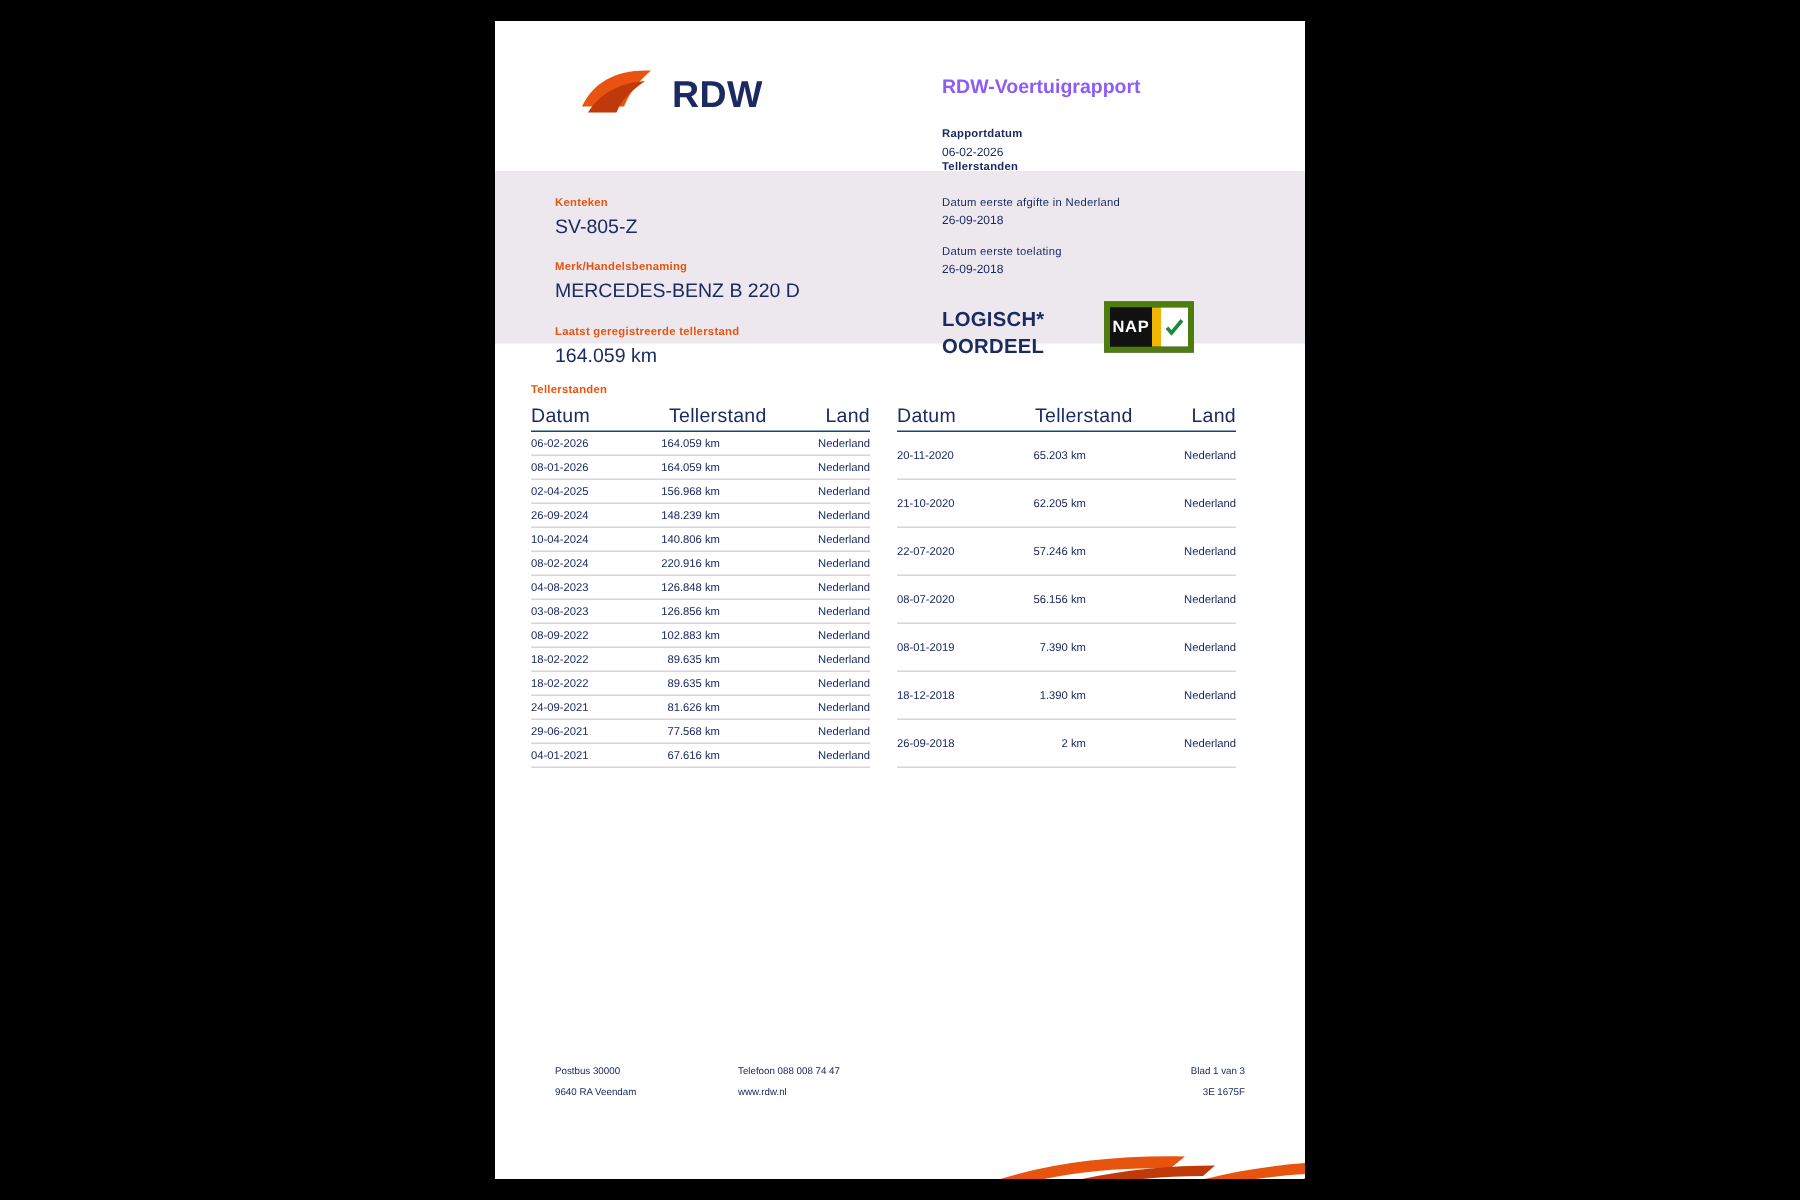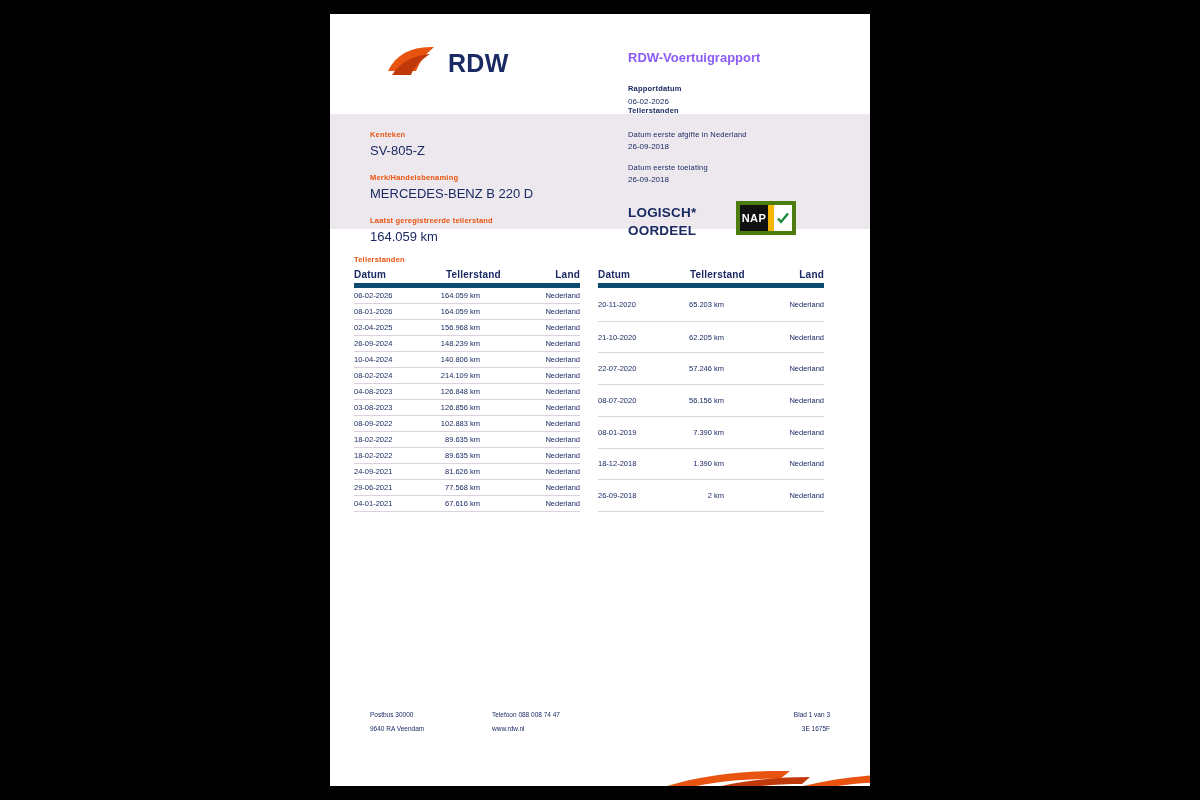--- a/index.html
+++ b/index.html
@@ -162,26 +162,26 @@
   .tables {
     display: flex;
     gap: 18px;
   }
   table.mileage {
     width: 226px;
     border-collapse: collapse;
     table-layout: fixed;
   }
   table.mileage th {
-    font-size: 10px;
-    font-weight: bold;
+    font-size: 13px;
+    font-weight: normal;
     color: #1b2a63;
     text-align: left;
     padding: 0 0 3px 0;
-    border-bottom: 5px solid #0c4a6e;
+    border-bottom: 1px solid #0c4a6e;
     letter-spacing: 0.2px;
   }
   table.mileage th.num { text-align: left; padding-left: 30px; }
   table.mileage th.right { text-align: right; }
   table.mileage td {
     font-size: 7.5px;
     color: #1b2a63;
     padding: 3px 0;
     border-bottom: 1px solid #d8d4dc;
   }
@@ -327,21 +327,21 @@
               <td class="num">148.239 km</td>
               <td class="right">Nederland</td>
             </tr>
             <tr>
               <td>10-04-2024</td>
               <td class="num">140.806 km</td>
               <td class="right">Nederland</td>
             </tr>
             <tr>
               <td>08-02-2024</td>
-              <td class="num">214.109 km</td>
+              <td class="num">220.916 km</td>
               <td class="right">Nederland</td>
             </tr>
             <tr>
               <td>04-08-2023</td>
               <td class="num">126.848 km</td>
               <td class="right">Nederland</td>
             </tr>
             <tr>
               <td>03-08-2023</td>
               <td class="num">126.856 km</td>

